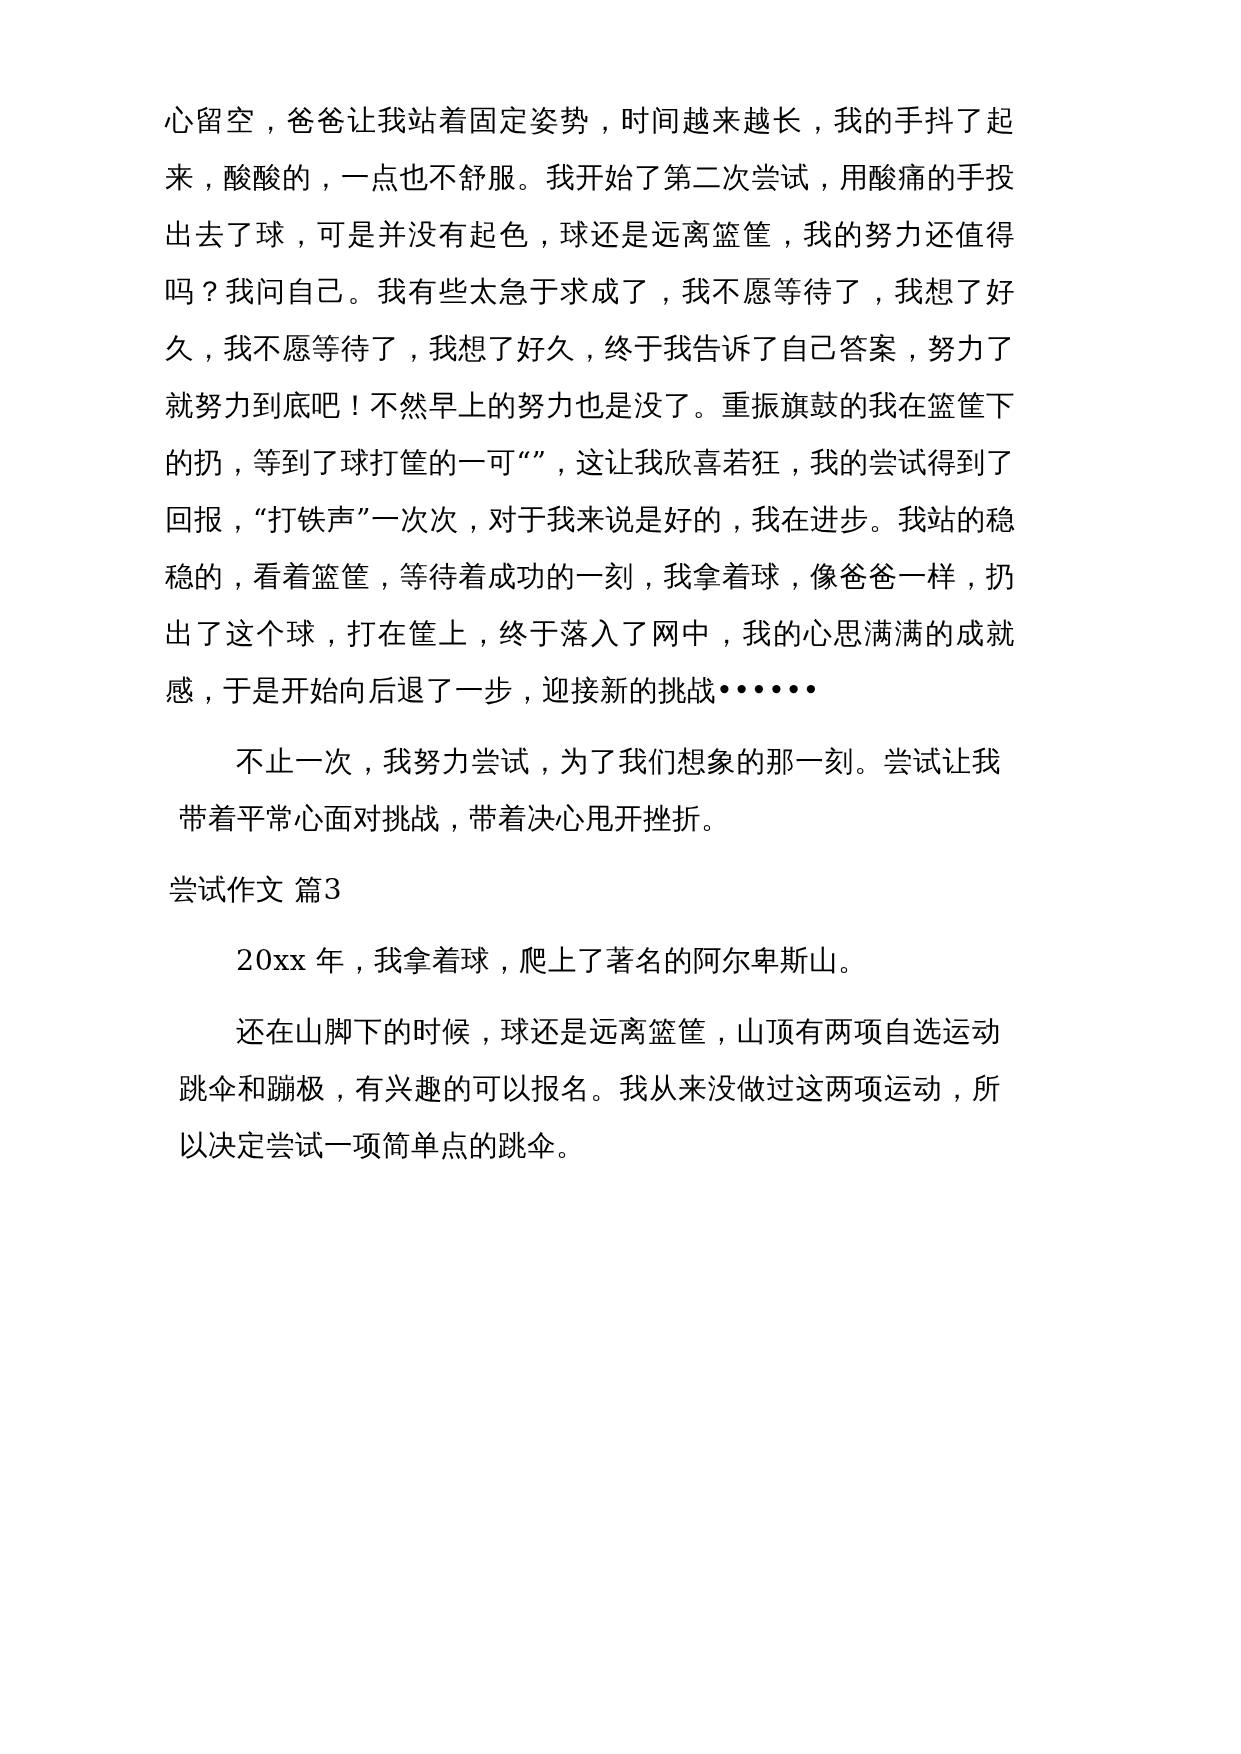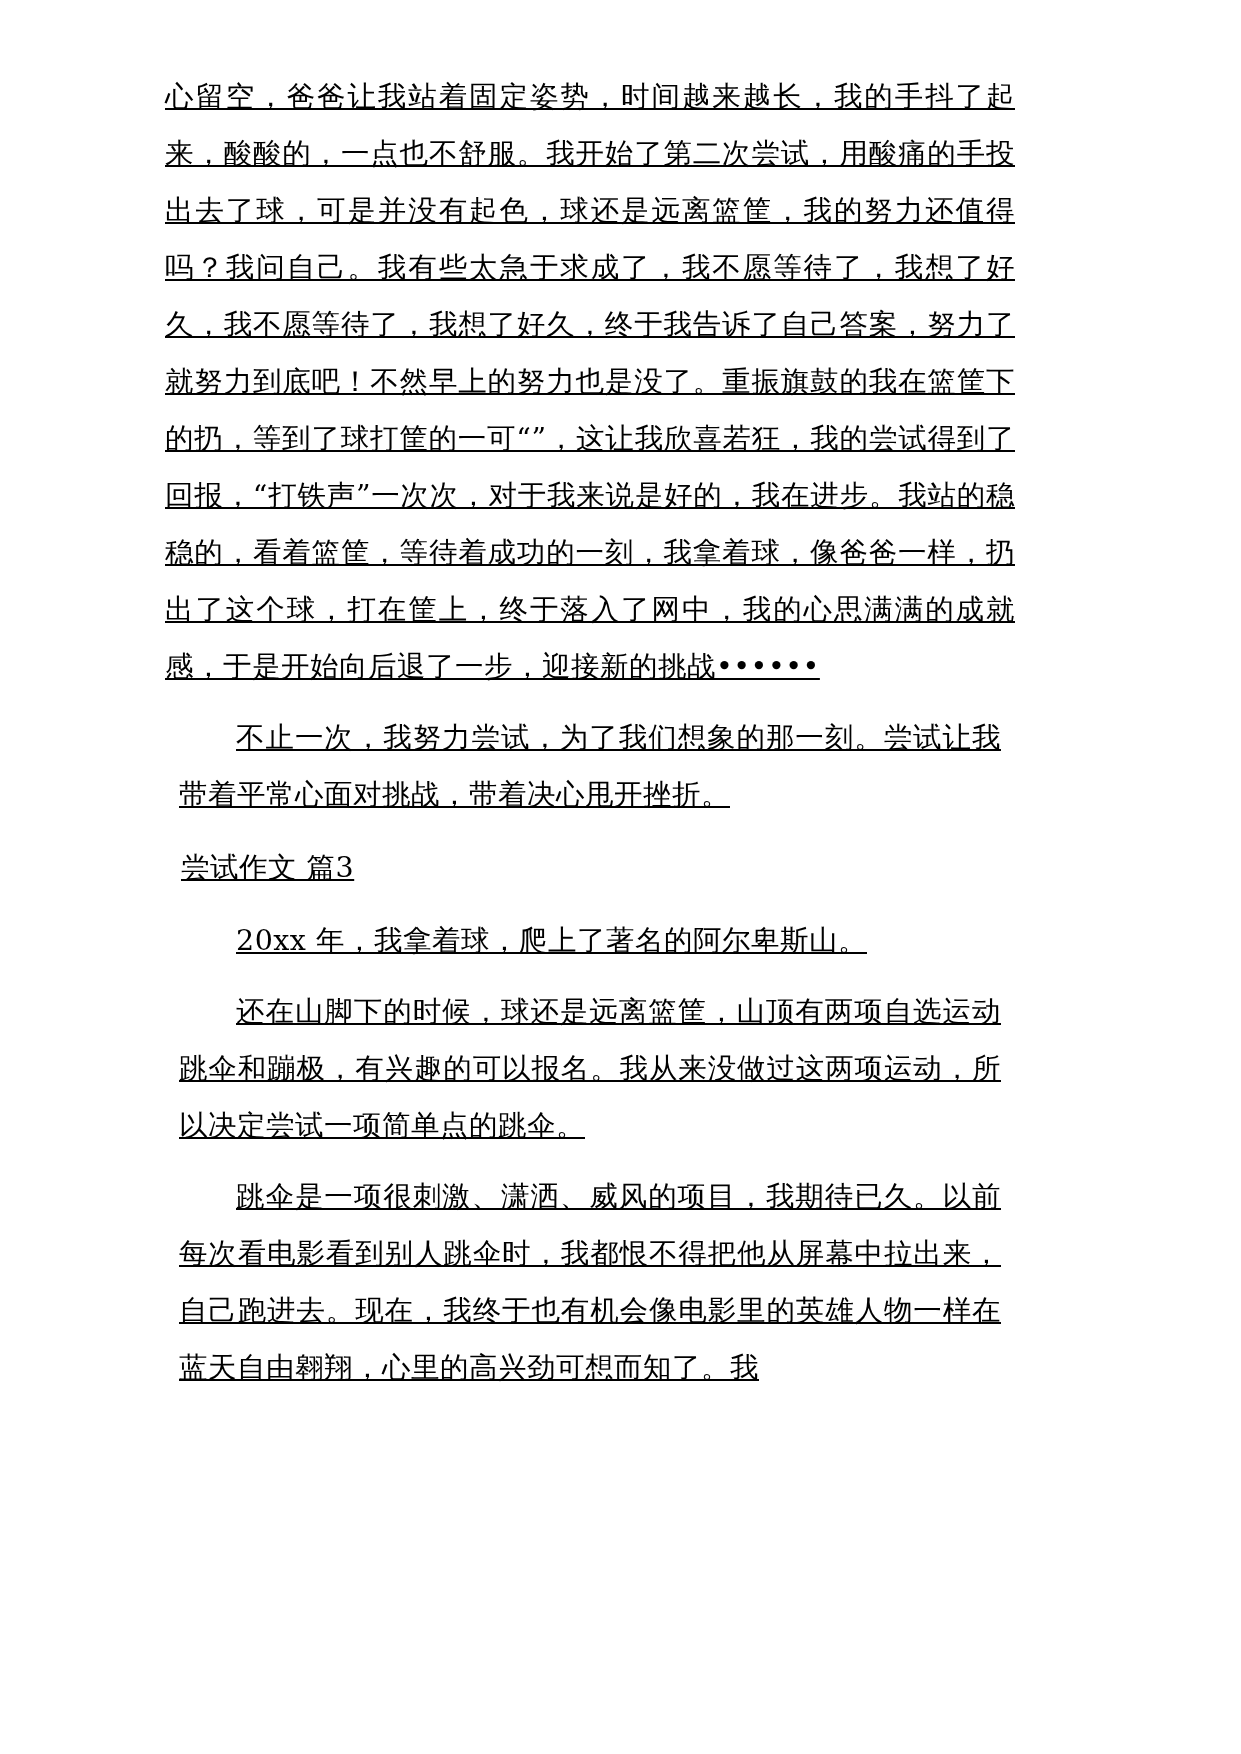--- a/index.html
+++ b/index.html
@@ -12,22 +12,21 @@
     height: 1754px;
     font-family: "DejaVu Serif", "Liberation Serif", serif;
     color: #000000;
     position: relative;
     overflow: hidden;
   }
   .page {
     box-sizing: border-box;
     width: 1175px;
     height: 1754px;
-    padding: 68px 160px 60px 165px;
-    text-decoration: underline;
+    padding: 92px 160px 60px 165px;
   }
   .doc-body {
     font-size: 28.5px;
     line-height: 57px;
     letter-spacing: 0.5px;
     text-align: justify;
     text-justify: inter-ideograph;
   }
   p.para {
     margin: 0;
@@ -35,31 +34,30 @@
     text-align: justify;
     text-justify: inter-ideograph;
   }
   p.para-indent {
     margin: 14px;
     text-indent: 2em;
     text-align: justify;
     text-justify: inter-ideograph;
   }
   p.heading {
-    margin: 16px;
+    margin: 4px;
     text-indent: 0;
     text-align: left;
     font-weight: normal;
   }
 </style>
 </head>
 <body>
 
 <div class="page">
   <div class="doc-body">
     <p class="para">心留空，爸爸让我站着固定姿势，时间越来越长，我的手抖了起来，酸酸的，一点也不舒服。我开始了第二次尝试，用酸痛的手投出去了球，可是并没有起色，球还是远离篮筐，我的努力还值得吗？我问自己。我有些太急于求成了，我不愿等待了，我想了好久，我不愿等待了，我想了好久，终于我告诉了自己答案，努力了就努力到底吧！不然早上的努力也是没了。重振旗鼓的我在篮筐下的扔，等到了球打筐的一可“”，这让我欣喜若狂，我的尝试得到了回报，“打铁声”一次次，对于我来说是好的，我在进步。我站的稳稳的，看着篮筐，等待着成功的一刻，我拿着球，像爸爸一样，扔出了这个球，打在筐上，终于落入了网中，我的心思满满的成就感，于是开始向后退了一步，迎接新的挑战••••••</p>
     <p class="para-indent">不止一次，我努力尝试，为了我们想象的那一刻。尝试让我带着平常心面对挑战，带着决心甩开挫折。</p>
     <p class="heading">尝试作文  篇3</p>
     <p class="para-indent">20xx 年，我拿着球，爬上了著名的阿尔卑斯山。</p>
     <p class="para-indent">还在山脚下的时候，球还是远离篮筐，山顶有两项自选运动跳伞和蹦极，有兴趣的可以报名。我从来没做过这两项运动，所以决定尝试一项简单点的跳伞。</p>
-    <p class="para-indent">跳伞是一项很刺激、潇洒、威风的项目，我期待已久。以前每次看电影看到别人跳伞时，我都恨不得把他从屏幕中拉出来，自己跑进去。现在，我终于也有机会像电影里的英雄人物一样在蓝天自由翱翔，心里的高兴劲可想而知了。我</p>
   </div>
 </div>
 
 </body></html>

